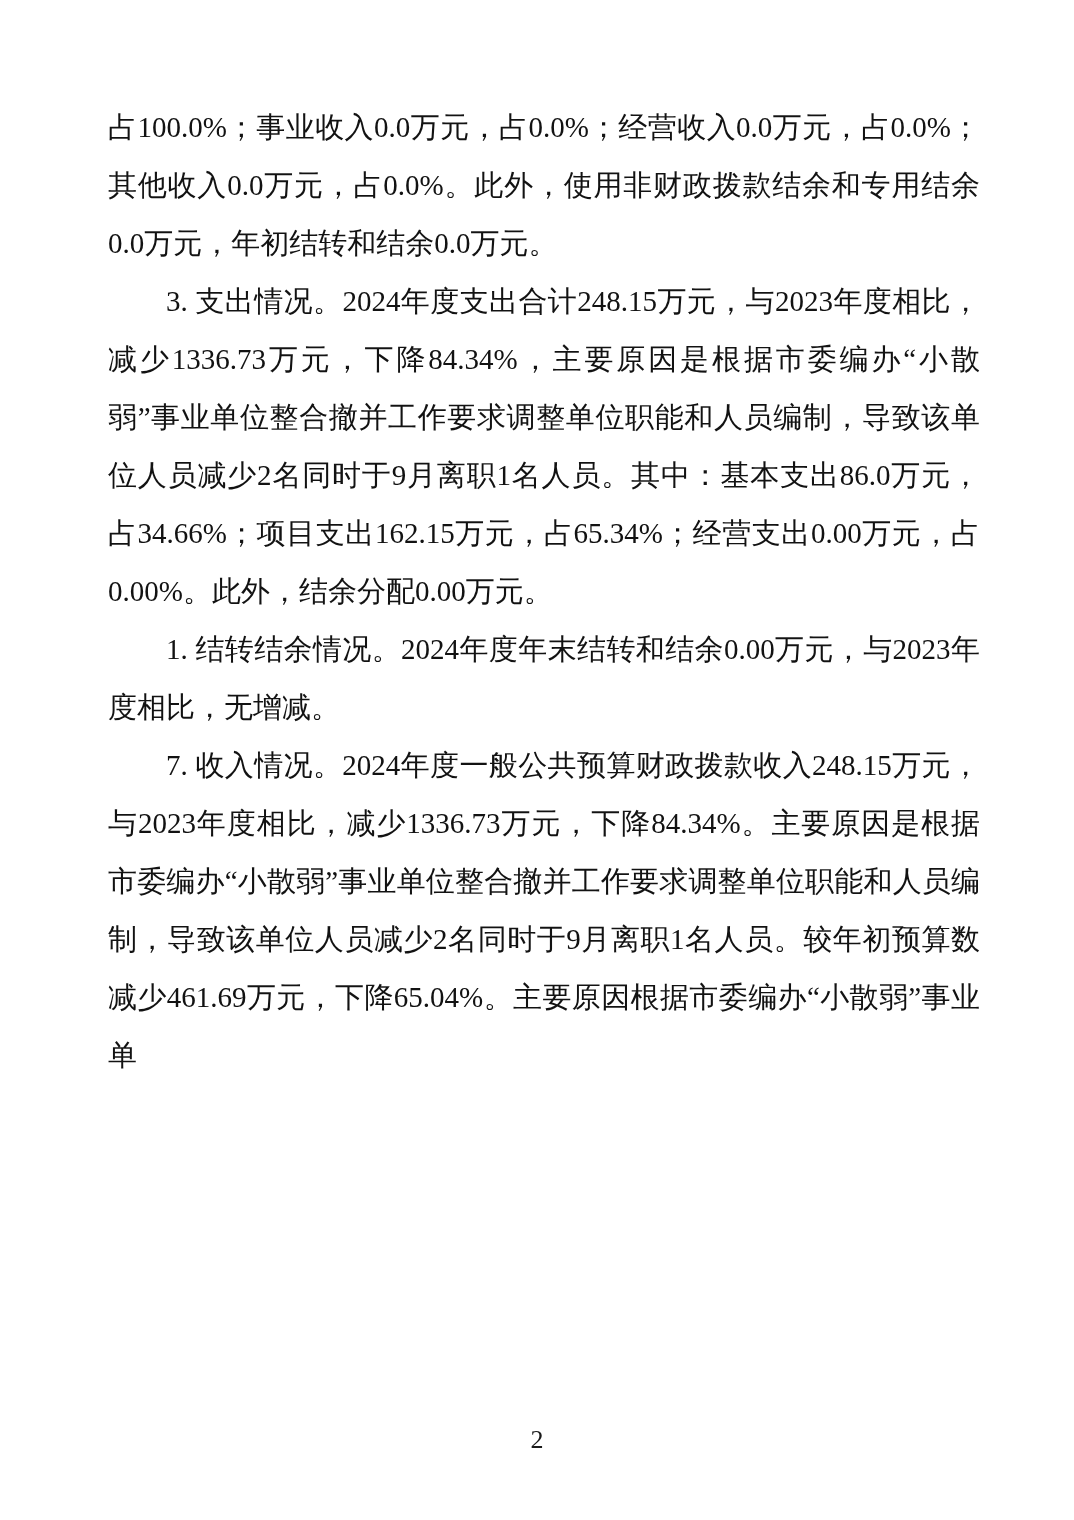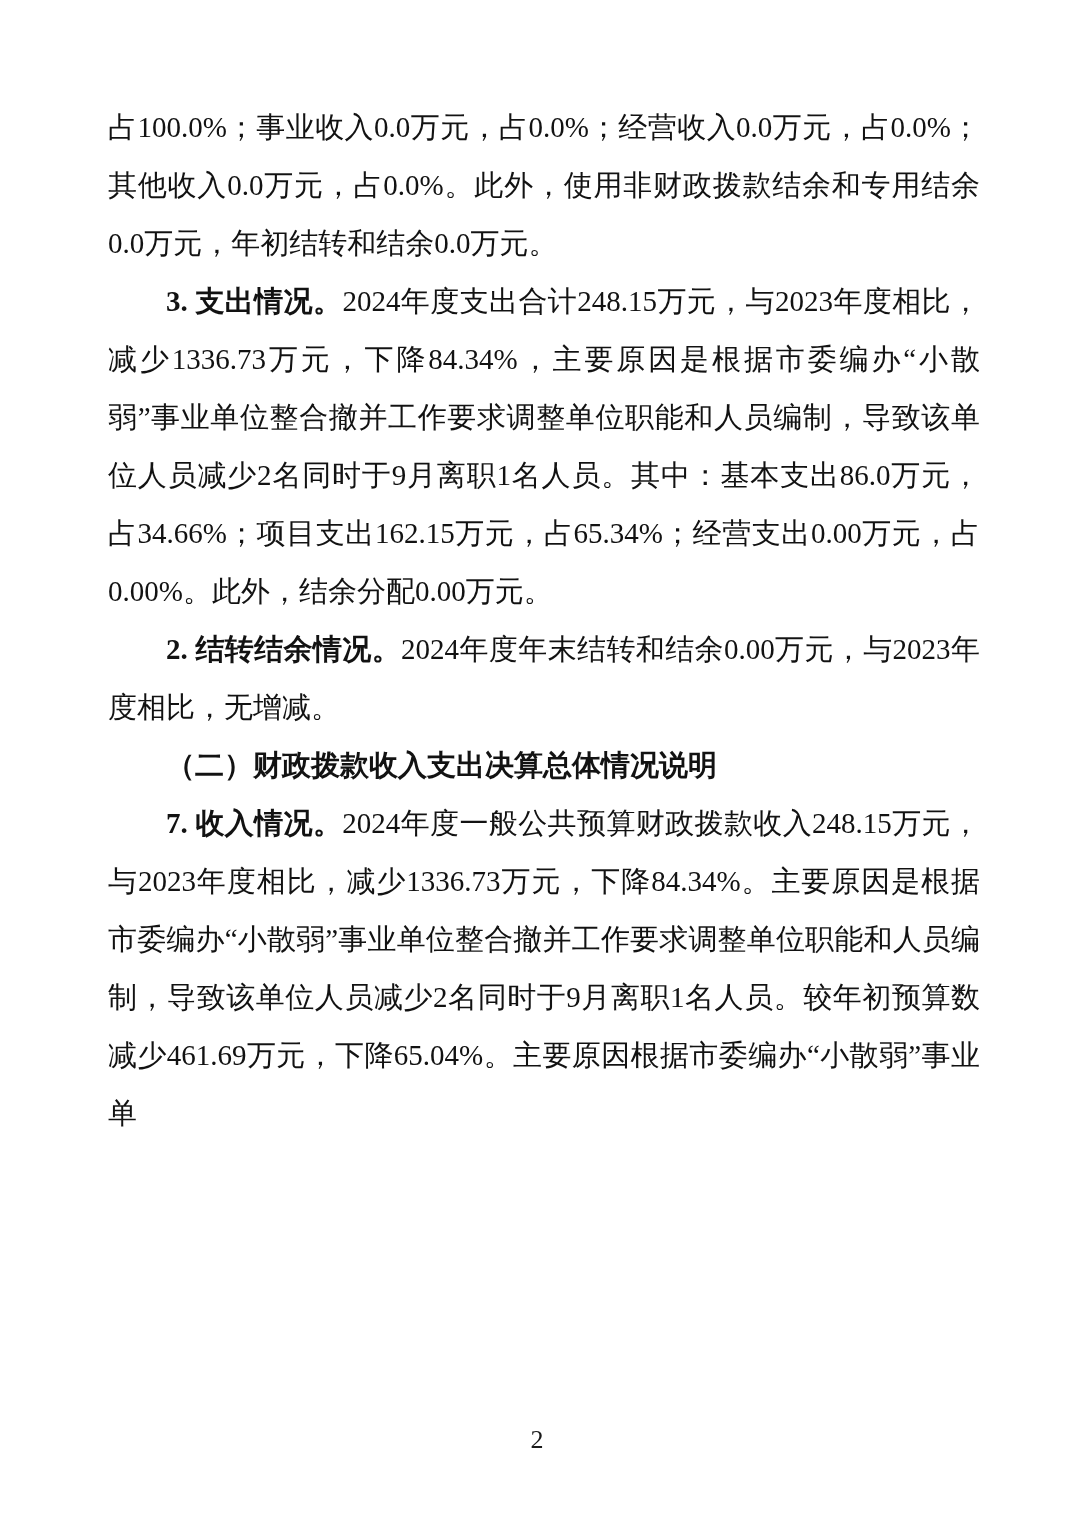--- a/index.html
+++ b/index.html
@@ -26,21 +26,21 @@
     top: 98px;
     width: 872px;
     font-size: 29px;
     line-height: 58px;
     text-align: justify;
     text-justify: inter-character;
   }
   .doc-body p { margin: 0; padding: 0; }
   .para { text-indent: 2em; }
   .para.no-indent { text-indent: 0; }
-  .lead { font-weight: bold; }
+  .lead { font-weight: normal; }
   .heading {
     font-weight: bold;
     text-indent: 2em;
     text-align: left;
   }
   .footer {
     position: absolute;
     left: 0;
     top: 1420px;
     width: 1074px;
@@ -58,24 +58,23 @@
 
     <p class="para no-indent">
       <span>占100.0%；事业收入0.0万元，占0.0%；经营收入0.0万元，占0.0%；其他收入0.0万元，占0.0%。此外，使用非财政拨款结余和专用结余0.0万元，年初结转和结余0.0万元。</span>
     </p>
 
     <p class="para">
       <span class="lead">3. 支出情况。</span><span>2024年度支出合计248.15万元，与2023年度相比，减少1336.73万元，下降84.34%，主要原因是根据市委编办“小散弱”事业单位整合撤并工作要求调整单位职能和人员编制，导致该单位人员减少2名同时于9月离职1名人员。其中：基本支出86.0万元，占34.66%；项目支出162.15万元，占65.34%；经营支出0.00万元，占0.00%。此外，结余分配0.00万元。</span>
     </p>
 
     <p class="para">
-      <span class="lead">2. 结转结余情况。</span><span>2024年度年末结转和结余0.00万元，与2023年度相比，无增减。</span>
+      <span class="lead">1. 结转结余情况。</span><span>2024年度年末结转和结余0.00万元，与2023年度相比，无增减。</span>
     </p>
 
-    <p class="heading">（二）财政拨款收入支出决算总体情况说明</p>
 
 
 
     <p class="para">
       <span class="lead">7. 收入情况。</span><span>2024年度一般公共预算财政拨款收入248.15万元，与2023年度相比，减少1336.73万元，下降84.34%。主要原因是根据市委编办“小散弱”事业单位整合撤并工作要求调整单位职能和人员编制，导致该单位人员减少2名同时于9月离职1名人员。较年初预算数减少461.69万元，下降65.04%。主要原因根据市委编办“小散弱”事业单</span>
     </p>
 
   </div>
 
   <div class="footer">2</div>

